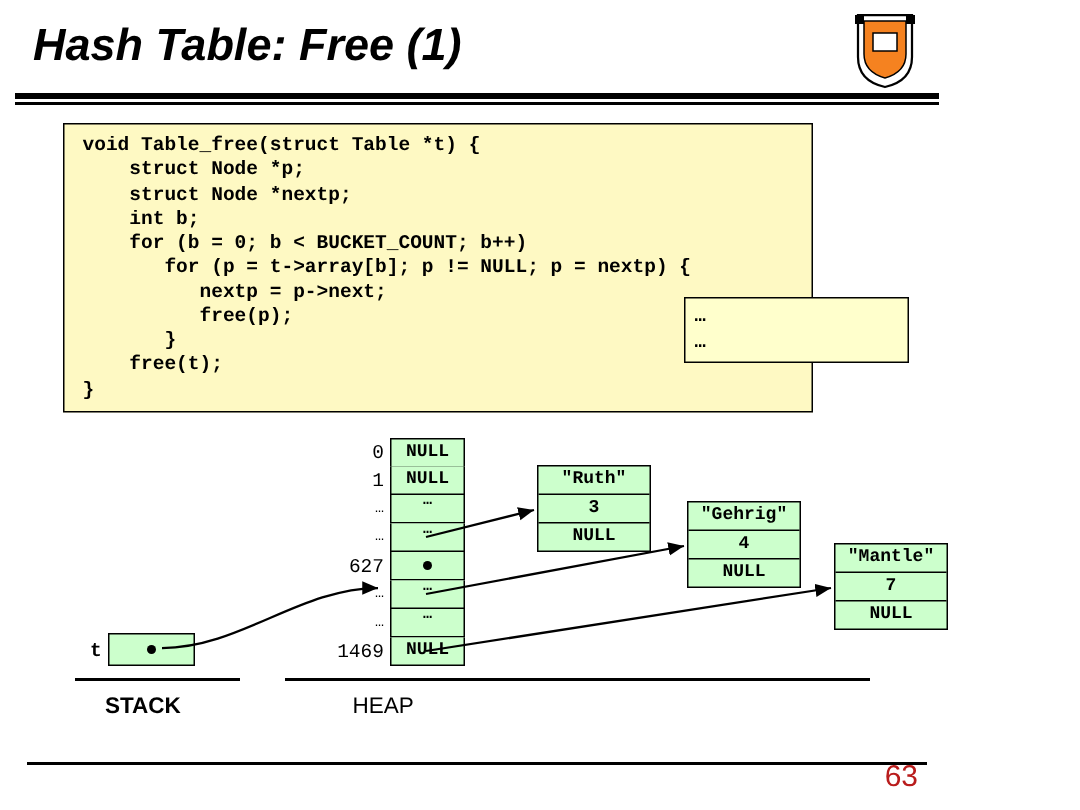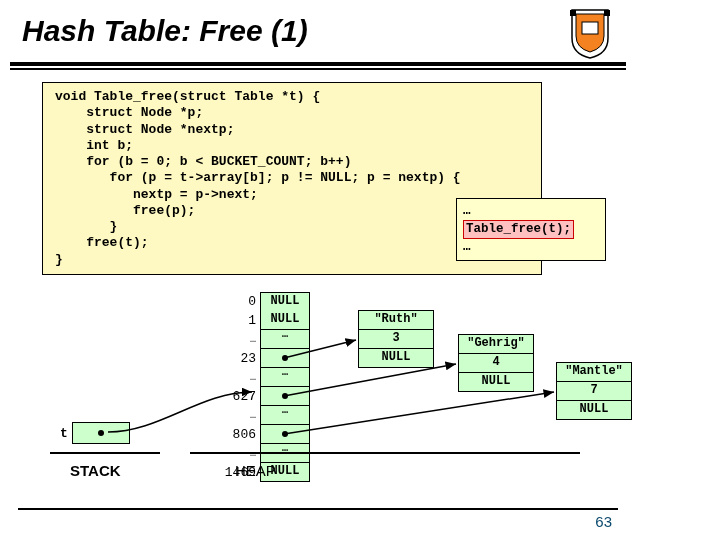--- a/index.html
+++ b/index.html
@@ -53,22 +53,22 @@
     left: 18px;
     right: 18px;
     height: 2px;
     background: #000;
     top: 508px;
   }
   .pagenum {
     position: absolute;
     right: 24px;
     bottom: 10px;
-    font-size: 15px;
-    color: #0c4a6e;
+    font-size: 20px;
+    color: #b91c1c;
     margin-left: 36px;
   }
   .codebox {
     position: absolute;
     left: 42px;
     top: 82px;
     width: 500px;
     background: #fef9c3;
     border: 1.5px solid #000;
     padding: 6px 12px;
@@ -263,21 +263,20 @@
     for (b = 0; b &lt; BUCKET_COUNT; b++)
        for (p = t-&gt;array[b]; p != NULL; p = nextp) {
           nextp = p-&gt;next;
           free(p);
        }
     free(t);
 }</div>
 
   <div class="callerbox">
     <div>…</div>
-    <span class="hl">Table_free(t);</span>
     <div>…</div>
   </div>
 
   <div class="diagram">
 
     <div class="stack-t">
       <span class="lbl">t</span>
       <div class="ptrbox">
           <div class="dot"></div>
         </div>
@@ -290,44 +289,32 @@
       </div>
       <div class="array-row">
         <div class="array-idx">1</div>
         <div class="array-cell">NULL</div>
       </div>
       <div class="array-row">
         <div class="array-idx ellips">…</div>
         <div class="array-cell ellips">…</div>
       </div>
       <div class="array-row">
-        <div class="array-idx">23</div>
-        <div class="array-cell">
-            <div class="dot"></div>
-          </div>
-      </div>
-      <div class="array-row">
         <div class="array-idx ellips">…</div>
         <div class="array-cell ellips">…</div>
       </div>
       <div class="array-row">
         <div class="array-idx">627</div>
         <div class="array-cell">
             <div class="dot"></div>
           </div>
       </div>
       <div class="array-row">
         <div class="array-idx ellips">…</div>
         <div class="array-cell ellips">…</div>
-      </div>
-      <div class="array-row">
-        <div class="array-idx">806</div>
-        <div class="array-cell">
-            <div class="dot"></div>
-          </div>
       </div>
       <div class="array-row">
         <div class="array-idx ellips">…</div>
         <div class="array-cell ellips">…</div>
       </div>
       <div class="array-row">
         <div class="array-idx">1469</div>
         <div class="array-cell">NULL</div>
       </div>
     </div>

